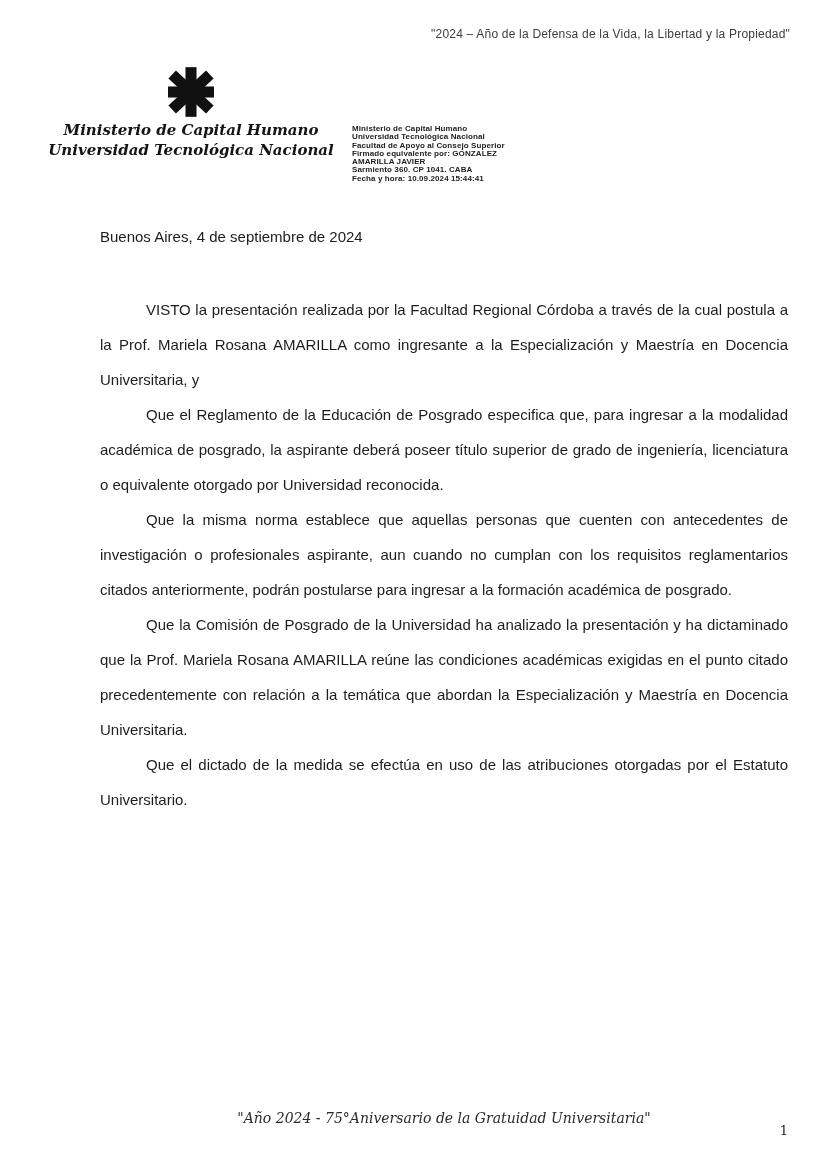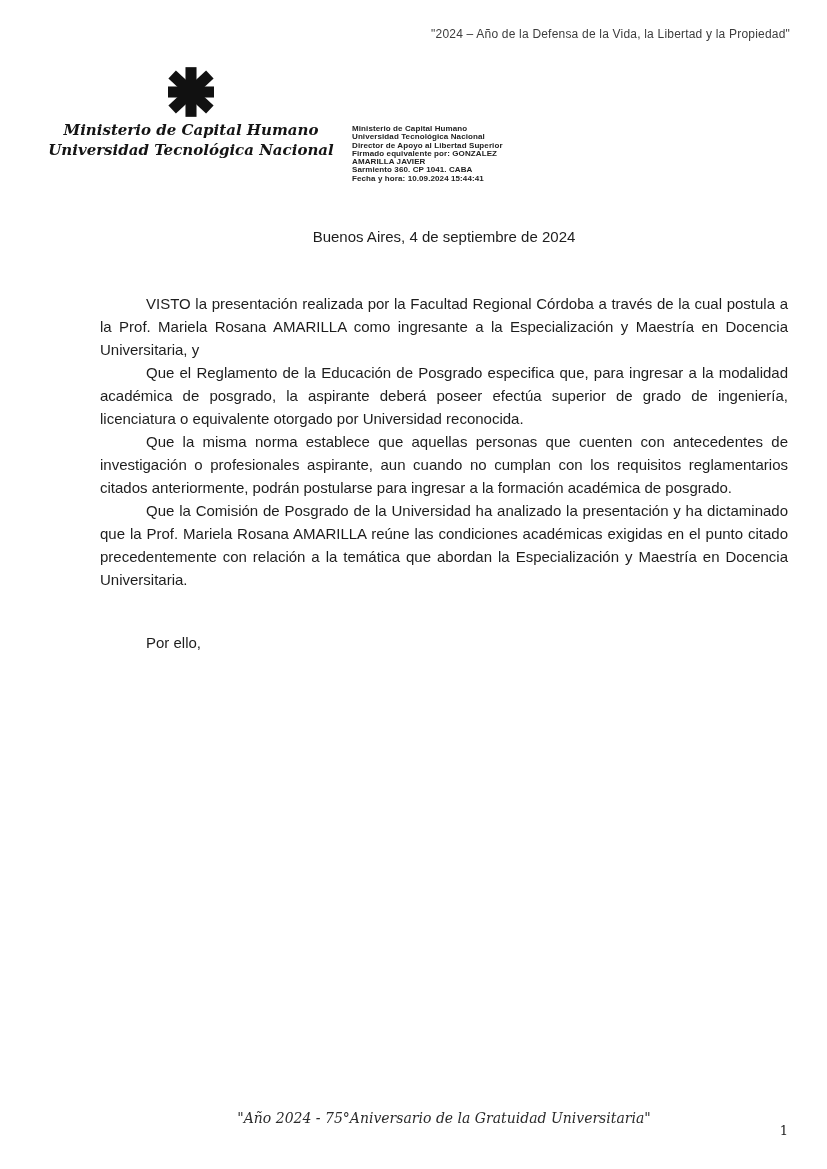--- a/index.html
+++ b/index.html
@@ -46,30 +46,30 @@
     font-weight: bold;
     line-height: 8.3px;
     color: #222222;
     letter-spacing: 0.1px;
   }
   .dateline {
     position: absolute;
     top: 228px;
     left: 100px;
     width: 688px;
-    text-align: center;
+    text-align: left;
     font-size: 15px;
   }
   .body-text {
     position: absolute;
     top: 292px;
     left: 100px;
     width: 688px;
     font-size: 15px;
-    line-height: 23px;
+    line-height: 35px;
   }
   .body-text p {
     margin: 0;
     text-indent: 46px;
     text-align: justify;
   }
   .body-text p.gap-before { margin-top: 35px; }
   .body-text p.gap-before-large { margin-top: 40px; }
   .footer-motto {
     position: absolute;
@@ -108,34 +108,34 @@
         </g>
       </svg>
     </div>
     <div class="letterhead-line">Ministerio de Capital Humano</div>
     <div class="letterhead-line">Universidad Tecnológica Nacional</div>
   </div>
 
   <div class="stamp">
     <div>Ministerio de Capital Humano</div>
     <div>Universidad Tecnológica Nacional</div>
-    <div>Director de Apoyo al Libertad Superior</div>
+    <div>Facultad de Apoyo al Consejo Superior</div>
     <div>Firmado equivalente por: GONZALEZ</div>
     <div>AMARILLA JAVIER</div>
     <div>Sarmiento 360. CP 1041. CABA</div>
     <div>Fecha y hora: 10.09.2024 15:44:41</div>
   </div>
 
   <div class="dateline">Buenos Aires, 4 de septiembre de 2024</div>
 
   <div class="body-text">
     <p>VISTO la presentación realizada por la Facultad Regional Córdoba a través de la cual postula a la Prof. Mariela Rosana AMARILLA como ingresante a la Especialización y Maestría en Docencia Universitaria, y</p>
-    <p>Que el Reglamento de la Educación de Posgrado especifica que, para ingresar a la modalidad académica de posgrado, la aspirante deberá poseer efectúa superior de grado de ingeniería, licenciatura o equivalente otorgado por Universidad reconocida.</p>
+    <p>Que el Reglamento de la Educación de Posgrado especifica que, para ingresar a la modalidad académica de posgrado, la aspirante deberá poseer título superior de grado de ingeniería, licenciatura o equivalente otorgado por Universidad reconocida.</p>
     <p>Que la misma norma establece que aquellas personas que cuenten con antecedentes de investigación o profesionales aspirante, aun cuando no cumplan con los requisitos reglamentarios citados anteriormente, podrán postularse para ingresar a la formación académica de posgrado.</p>
     <p>Que la Comisión de Posgrado de la Universidad ha analizado la presentación y ha dictaminado que la Prof. Mariela Rosana AMARILLA reúne las condiciones académicas exigidas en el punto citado precedentemente con relación a la temática que abordan la Especialización y Maestría en Docencia Universitaria.</p>
-    <p class="gap-before-large">Por ello,</p>
+    <p>Que el dictado de la medida se efectúa en uso de las atribuciones otorgadas por el Estatuto Universitario.</p>
   </div>
 
   <div class="footer-motto">"Año 2024 - 75°Aniversario de la Gratuidad Universitaria"</div>
 
   <div class="page-num">1</div>
 
 </div>
 
 </body></html>

